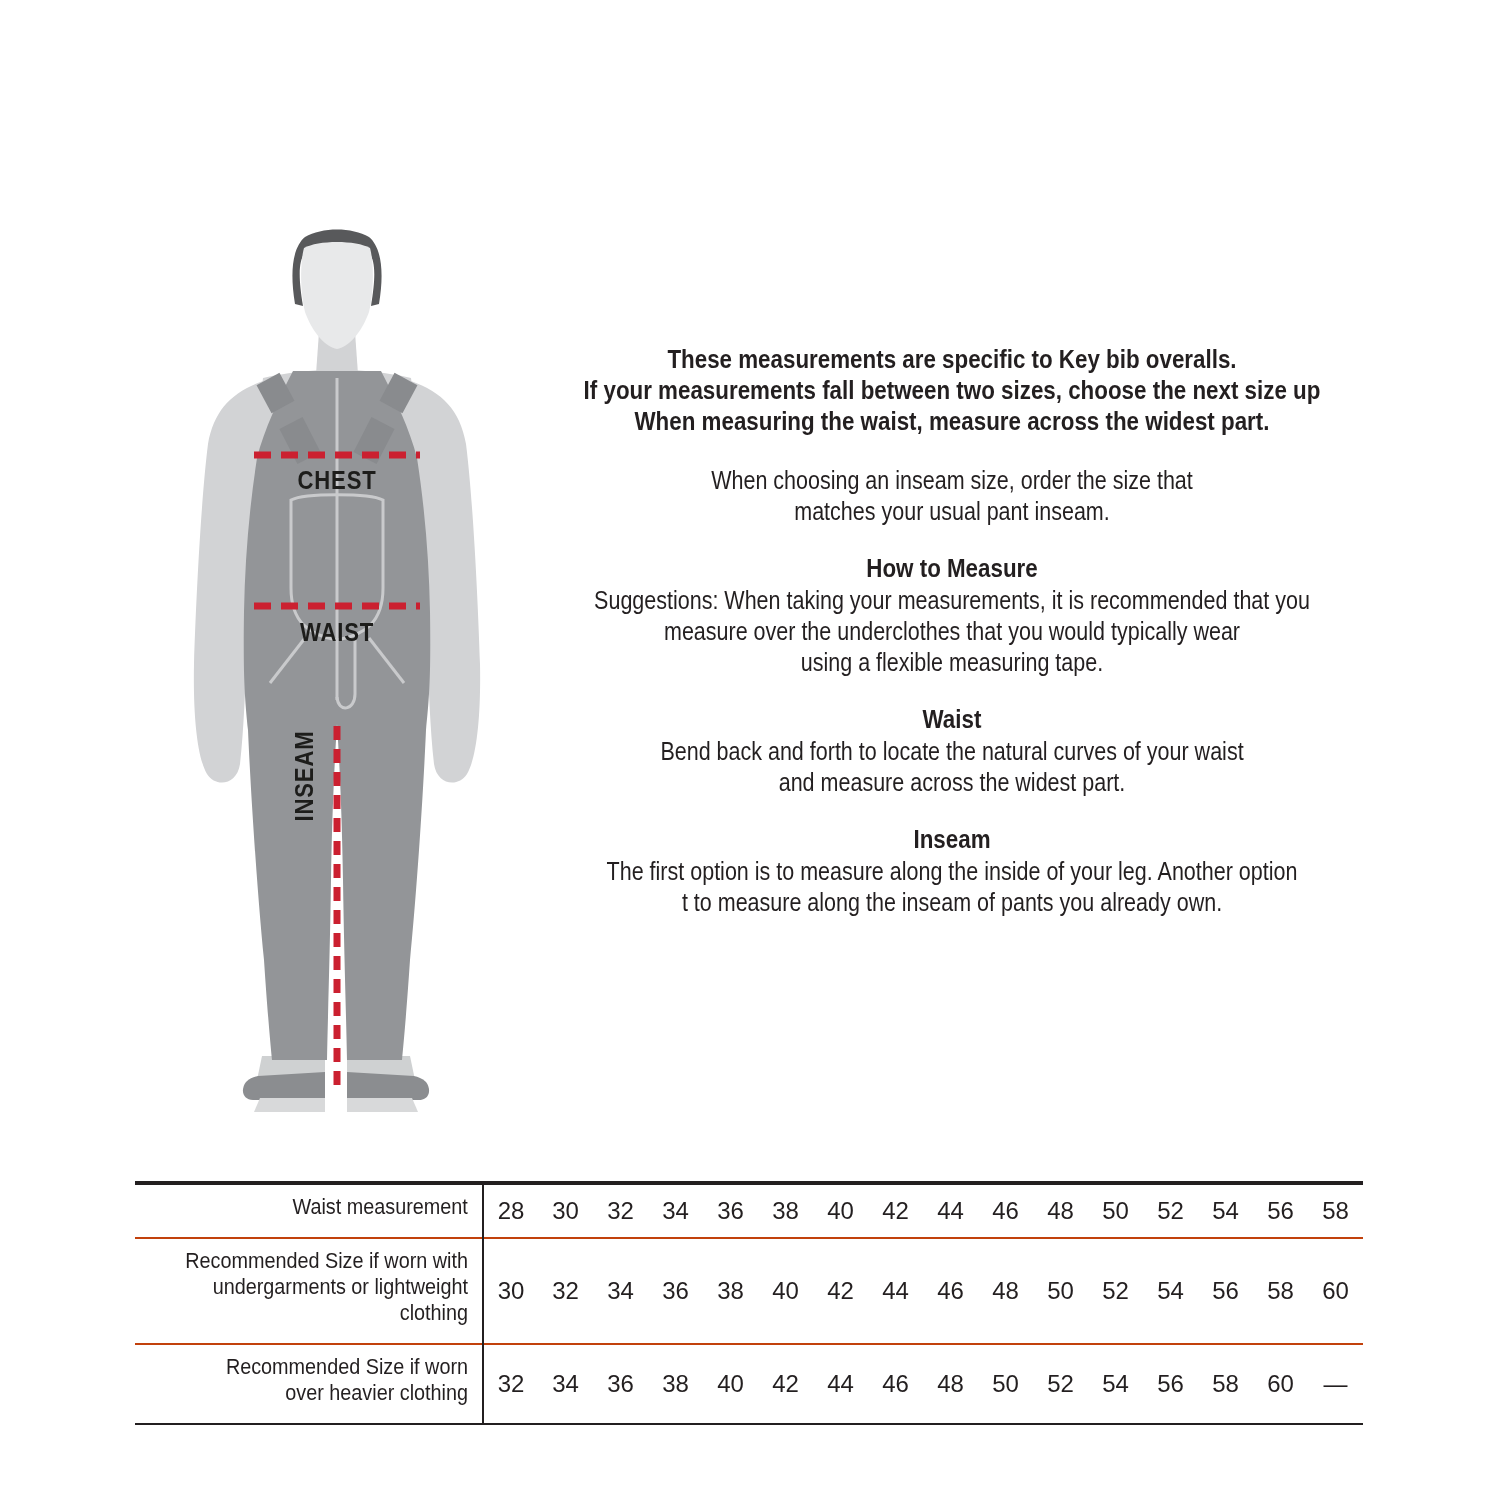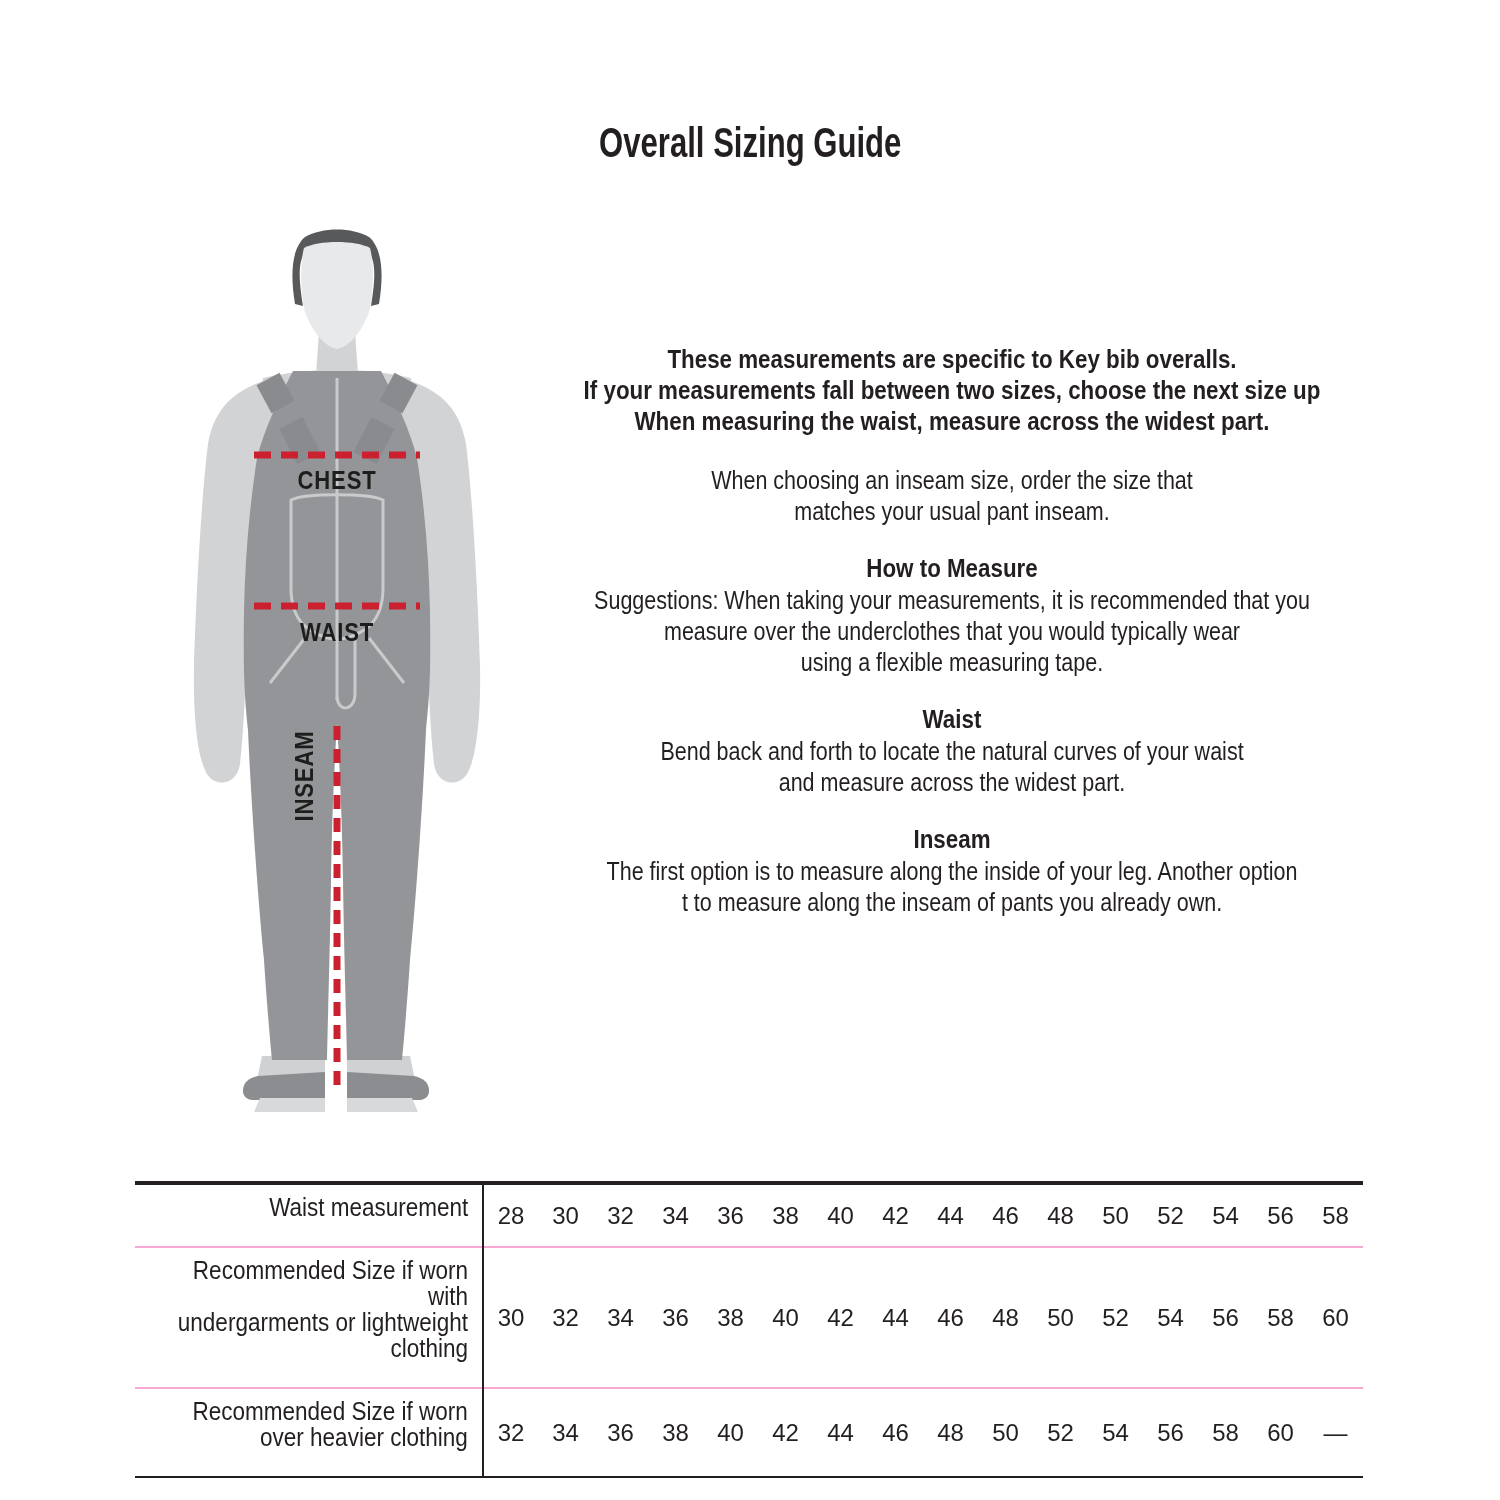--- a/index.html
+++ b/index.html
@@ -30,35 +30,34 @@
   .para { font-size:25px; line-height:31px; white-space:pre-line; margin:28px 0 0; }
   .section h2 { font-size:26px; line-height:30px; margin:26px 0 2px; font-weight:bold; }
   .section .para { margin-top:2px; }
 
   
   .sizing-table {
     position:absolute; left:135px; top:1181px; width:1228px;
     border-collapse:collapse; table-layout:fixed;
     border-top:4px solid #231f20; border-bottom:2px solid #231f20;
   }
-  .sizing-table tr + tr { border-top:2px solid #f9a8d4; }
+  .sizing-table tr + tr { border-top:2px solid #c2410c; }
   .sizing-table th {
     width:348px; border-right:2px solid #231f20;
-    text-align:right; font-weight:normal; font-size:25px; line-height:26px;
-    padding:9px 14px 26px 0; white-space:pre-line;
+    text-align:right; font-weight:normal; font-size:22px; line-height:26px;
+    padding:9px 14px 17px 0; white-space:pre-line;
   }
   .sizing-table th .cond { display:inline-block; transform:scaleX(0.9); transform-origin:100% 50%; }
   .sizing-table td { text-align:center; font-size:24px; padding:6px 8px; }
 </style>
 </head>
 <body>
 
 <div class="page">
 
-  <h1 class="title"><span class="cond">Overall Sizing Guide</span></h1>
 
   <div class="figure-wrap">
     <svg viewBox="170 225 330 890" xmlns="http://www.w3.org/2000/svg">
 
       <path d="M309 332 L345 332 L348 374 C334 381 320 381 306 374 Z" fill="#d2d3d5"></path>
 
       <path d="M253 378 C300 367 354 367 401 378 C414 470 418 560 414 665 L240 665 C236 560 240 470 253 378 Z" fill="#d2d3d5"></path>
 
       <path d="M253 381 C222 392 204 410 198 444 C191 500 186 600 184 664 C183 714 187 757 197 774
                C206 788 227 785 230 764 C234 728 235 690 237 652 C239 594 243 516 251 466

